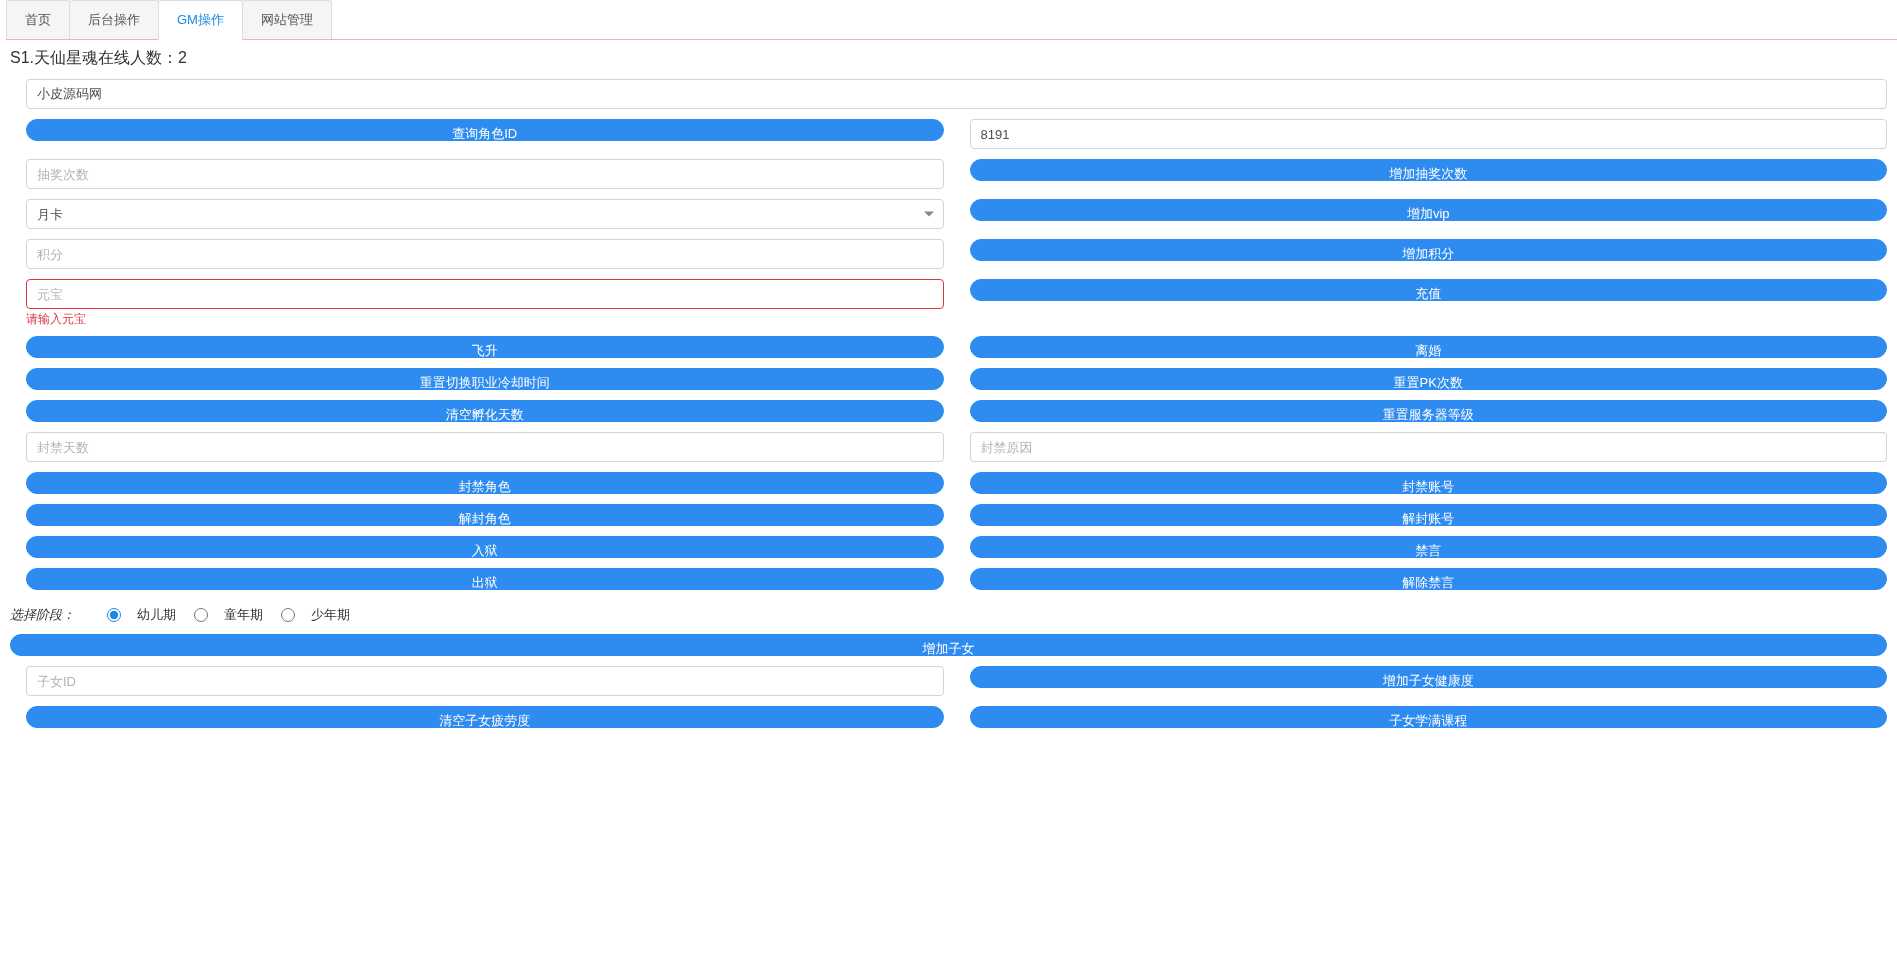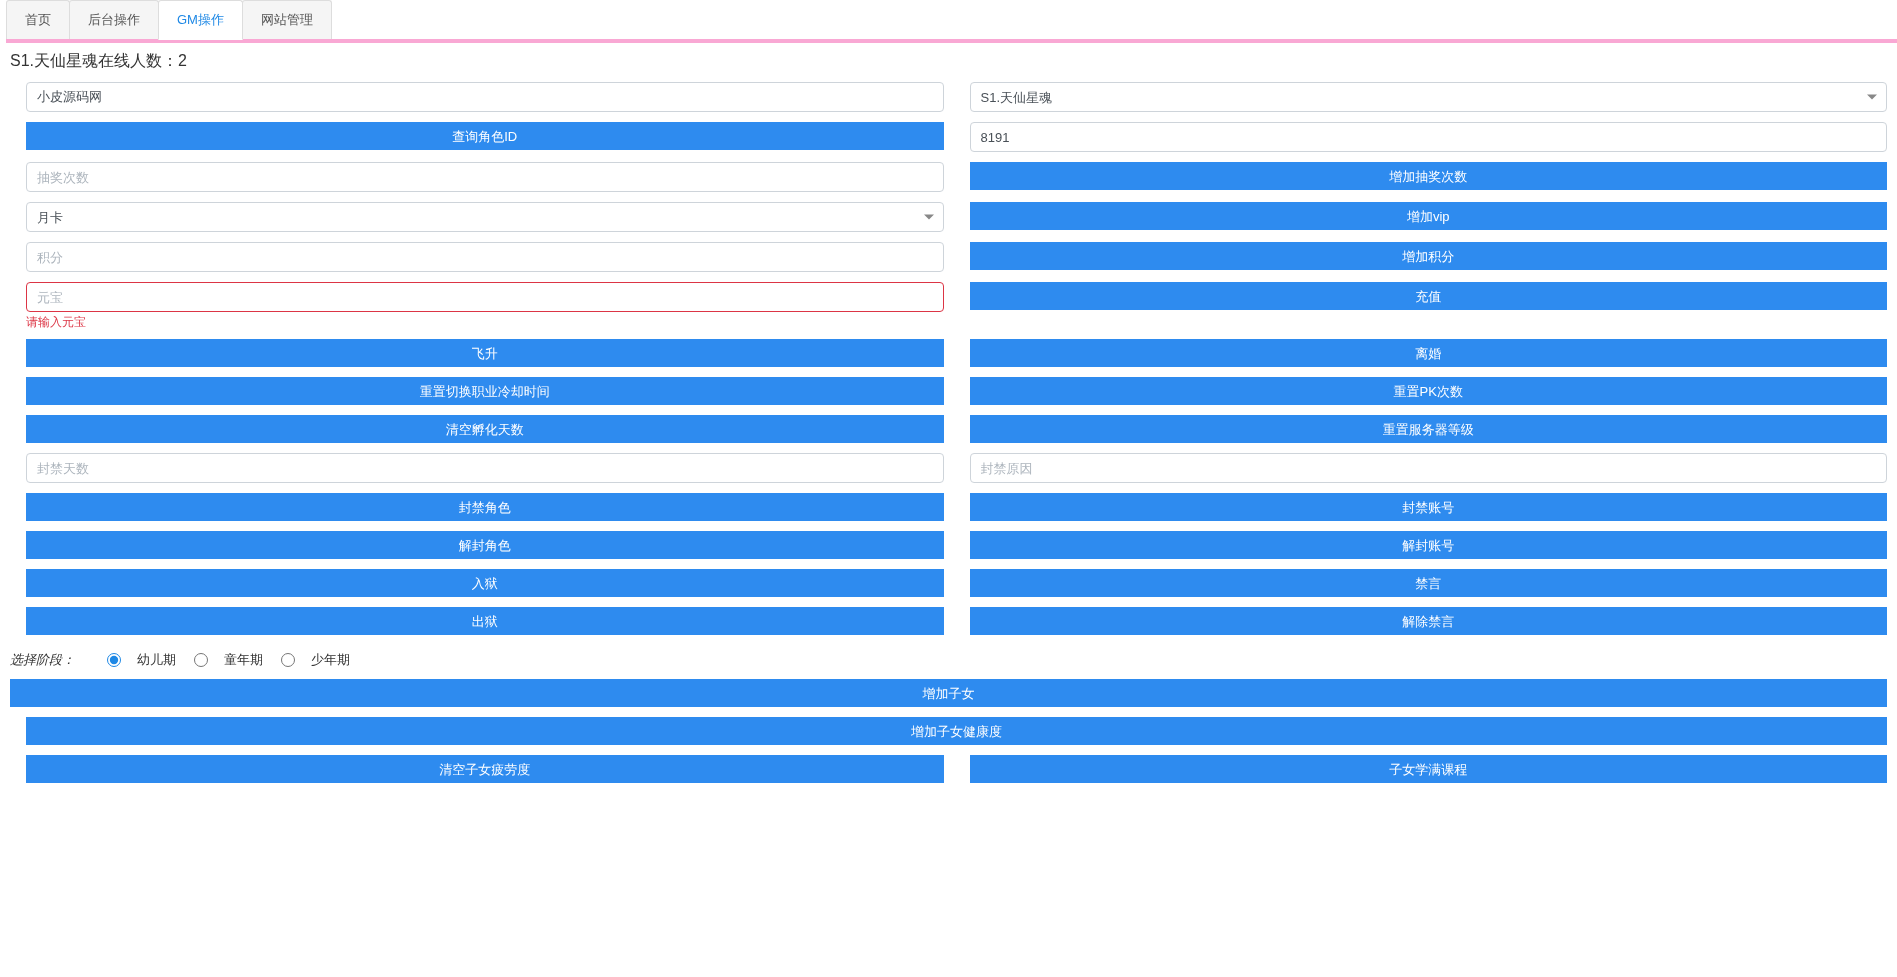--- a/index.html
+++ b/index.html
@@ -1,36 +1,36 @@
 <!DOCTYPE html>
 <html><head>
   <meta charset="utf-8">
   <style>
     * { box-sizing: border-box; margin: 0; padding: 0; }
     body { font-family: -apple-system, BlinkMacSystemFont, "Segoe UI", "PingFang SC", "Microsoft YaHei", sans-serif; background: #fff; font-size: 13px; color: #333; }
-    .tabs { display: flex; border-bottom: 4px solid #f9a8d4; padding: 0; margin: 0 0 8px 6px; }
+    .tabs { display: flex; border-bottom: 1px solid #f9a8d4; padding: 0; margin: 0 0 8px 6px; }
     .tab { padding: 10px 18px; cursor: pointer; border: 1px solid #ddd; border-bottom: none; background: #f5f5f5; margin-right: -1px; color: #555; font-size: 13px; border-radius: 3px 3px 0 0; }
     .tab.active { background: #fff; color: #1e88e5; border-bottom: 1px solid #fff; margin-bottom: -1px; }
     .content { padding: 0 10px; }
     .heading { font-weight: normal; font-size: 16px; color: #333; margin: 8px 0 10px 0; }
     .row { display: flex; gap: 10px; margin-bottom: 10px; }
     .col { flex: 1; padding-left: 16px; }
     .full { width: 100%; }
     input.form-control, select.form-control {
       width: 100%; height: 30px; padding: 4px 10px; border: 1px solid #ced4da;
       border-radius: 4px; font-size: 13px; color: #495057; background: #fff;
     }
     input.form-control::placeholder { color: #adb5bd; }
     input.form-control.error { border-color: #dc3545; }
     select.form-control { appearance: none; -webkit-appearance: none; background-image: none; padding-right: 26px; }
     .select-wrap { position: relative; }
     .select-wrap::after { content: ""; position: absolute; right: 10px; top: 50%; width: 0; height: 0; border-left: 5px solid transparent; border-right: 5px solid transparent; border-top: 5px solid #888; transform: translateY(-50%); pointer-events: none; }
     .btn {
-      display: block; width: 100%; height: 28px; line-height: 28px; text-align: center;
-      background: #2e8bef; color: #fff; border: 1px solid #2e8bef; border-radius: 0;
+      display: block; width: 100%; height: 22px; line-height: 28px; text-align: center;
+      background: #2e8bef; color: #fff; border: 1px solid #2e8bef; border-radius: 12px;
       font-size: 13px; cursor: pointer;
     }
     .err-msg { color: #dc3545; font-size: 12px; margin-top: 2px; font-family: Liberation Mono, monospace; }
     .radio-row { display: flex; align-items: center; gap: 18px; padding: 6px 0 10px 0; font-size: 13px; }
     .radio-label { color: #333; margin-right: 14px; font-style: italic; }
     .radio-item { display: inline-flex; align-items: center; gap: 16px; cursor: pointer; }
     .radio-item input[type=radio] { accent-color: #1e88e5; width: 14px; height: 14px; cursor: pointer; }
   </style>
 </head>
 <body>
@@ -41,25 +41,20 @@
   <div class="tab active">GM操作</div>
   <div class="tab">网站管理</div>
 </div>
 
 <div class="content">
   <div class="heading">S1.天仙星魂在线人数：2</div>
 
   <div class="row">
     <div class="col">
       <input class="form-control" value="小皮源码网" style="">
-    </div>
-    <div class="col select-wrap">
-      <select class="form-control">
-        <option>S1.天仙星魂</option>
-      </select>
     </div>
   </div>
 
   <div class="row">
     <div class="col">
       <button class="btn">查询角色ID</button>
     </div>
     <div class="col">
       <input class="form-control" value="8191" style="">
     </div>
@@ -195,20 +190,23 @@
   </div>
 
   <div class="row">
     <div class="full">
         <button class="btn">增加子女</button>
       </div>
   </div>
 
   <div class="row">
     <div class="col">
+      <input class="form-control" placeholder="子女ID" style="">
+    </div>
+    <div class="col">
       <button class="btn">增加子女健康度</button>
     </div>
   </div>
 
   <div class="row">
     <div class="col">
         <button class="btn">清空子女疲劳度</button>
       </div>
     <div class="col">
         <button class="btn">子女学满课程</button>

